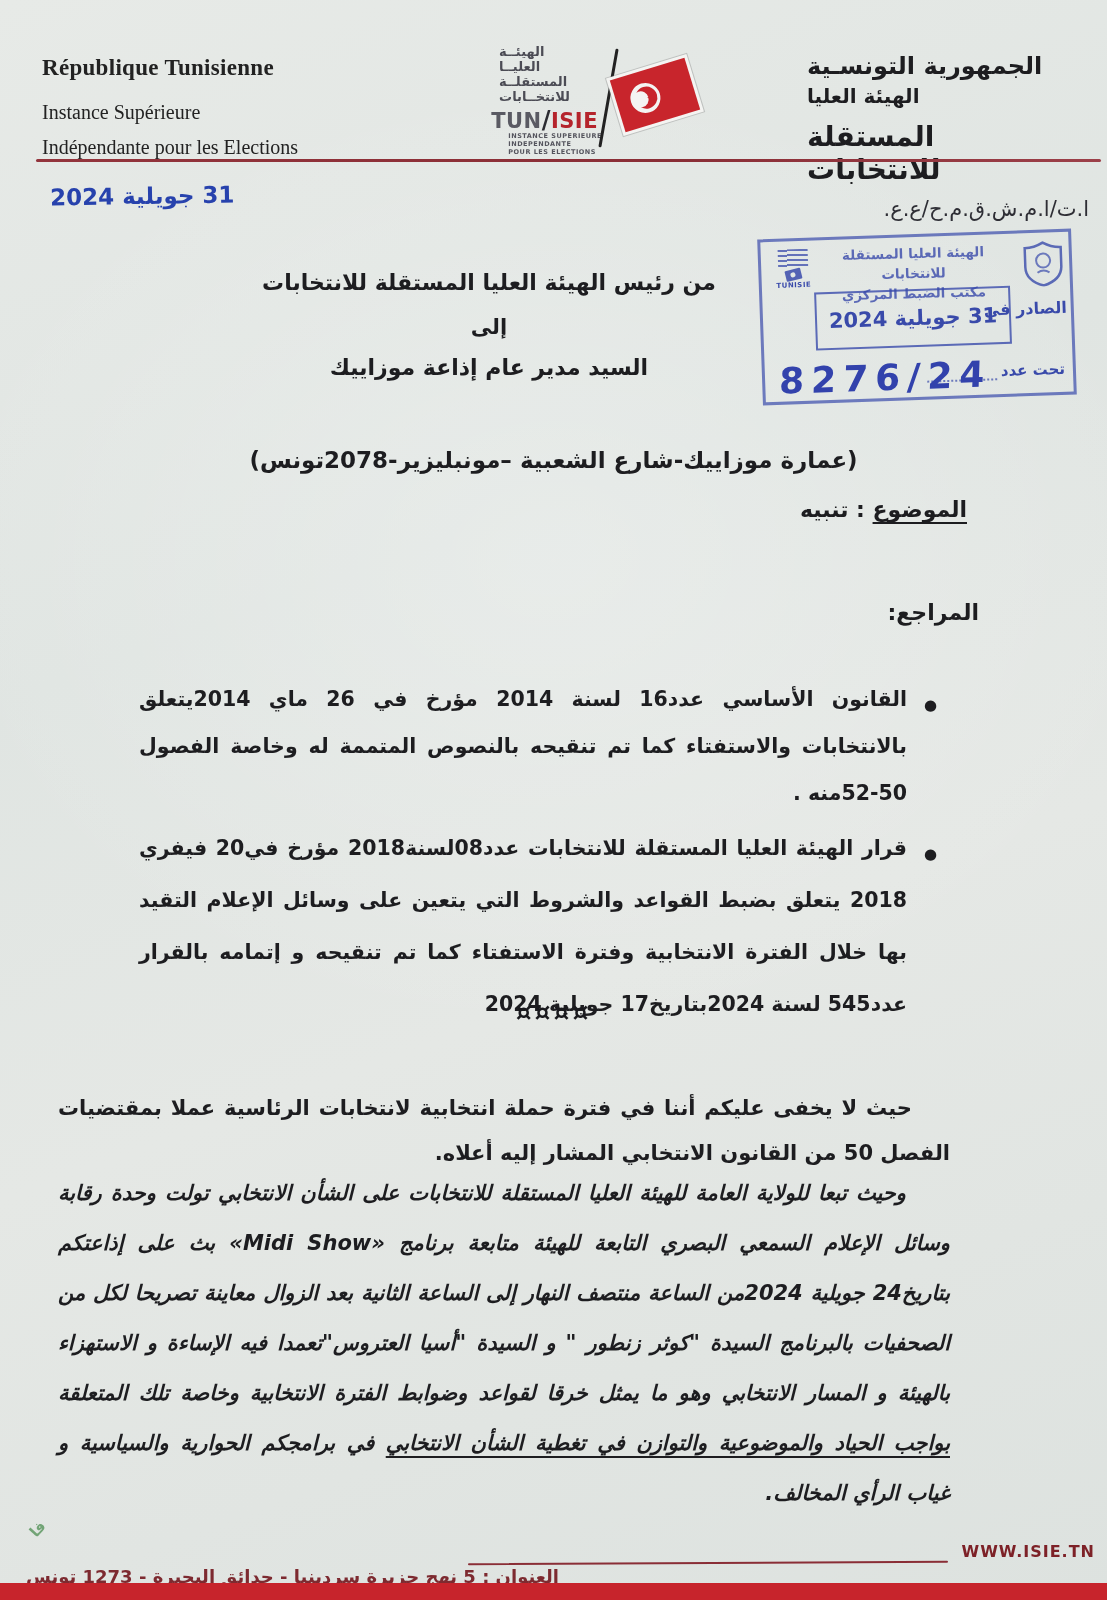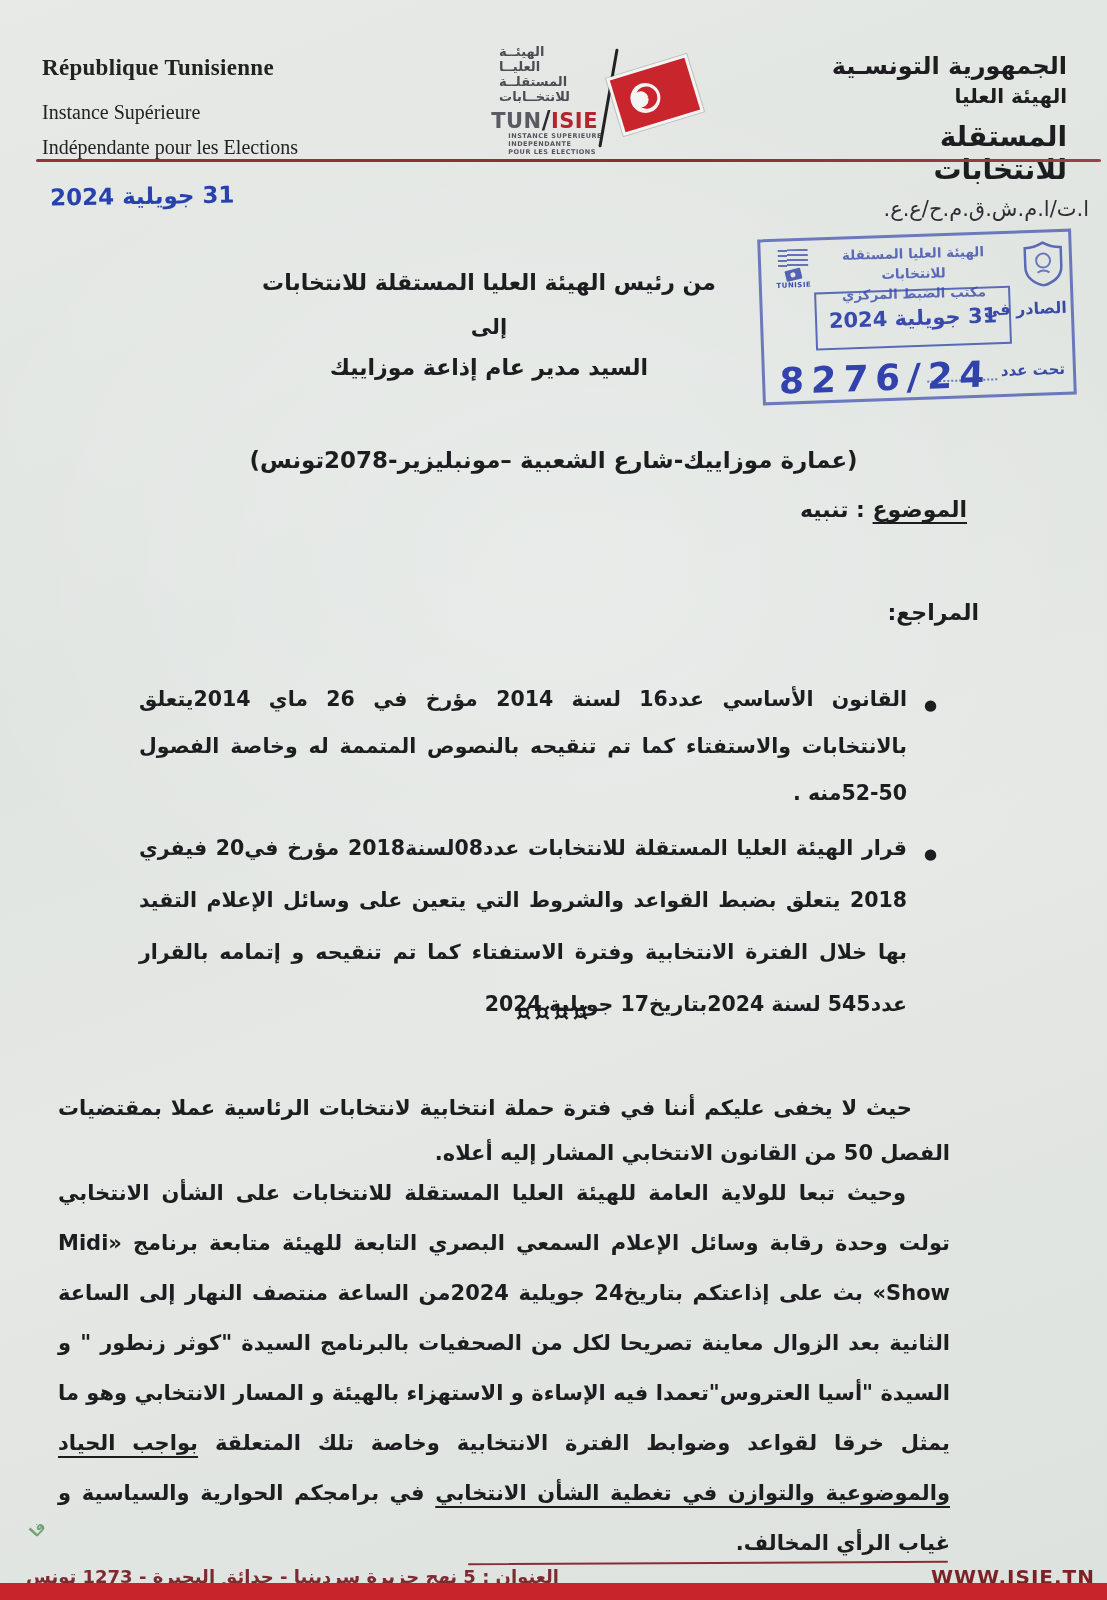--- a/index.html
+++ b/index.html
@@ -13,21 +13,21 @@
     background:
       radial-gradient(ellipse 900px 700px at 50% 35%, rgba(255,255,255,.25), rgba(0,0,0,0) 70%),
       linear-gradient(160deg,#e7eae7 0%,#e0e5e2 35%,#e5e8e5 60%,#dde2df 100%);
     color:#1d1d20;
   }
   
   .hdr-fr{position:absolute;top:55px;left:42px;width:320px;text-align:left;color:#222;font-family:Liberation Serif, serif;}
   .hdr-fr .l1{font-size:23px;font-weight:bold;letter-spacing:.3px;}
   .hdr-fr .l2{font-size:20px;margin-top:20px;}
   .hdr-fr .l3{font-size:20px;margin-top:12px;}
-  .hdr-ar{position:absolute;top:52px;right:40px;width:260px;text-align:right;direction:rtl;font-weight:bold;}
+  .hdr-ar{position:absolute;top:52px;right:40px;width:260px;text-align:left;direction:rtl;font-weight:bold;}
   .hdr-ar .l1{font-size:24px;}
   .hdr-ar .l2{font-size:20px;margin-top:4px;}
   .hdr-ar .l3{font-size:28px;margin-top:12px;}
   .rule{position:absolute;top:159px;left:36px;width:1065px;height:3px;
     background:linear-gradient(90deg,#93343c,#8a2e36 60%,#9c4049);border-radius:2px;}
   
   .logo{position:absolute;top:42px;left:478px;width:220px;height:118px;}
   .logo-ar{position:absolute;top:2px;right:128px;direction:rtl;text-align:left;
     font-size:13px;line-height:15px;color:#4c4c55;font-weight:bold;}
   .logo-latin{position:absolute;top:64px;right:100px;font-weight:bold;font-size:21px;letter-spacing:.5px;}
@@ -87,28 +87,28 @@
     font-weight:bold;font-size:20.5px;}
   .bullet .dot{position:absolute;right:-30px;top:6px;font-size:15px;}
   .bullet1{top:676px;line-height:47px;}
   .bullet2{top:822px;line-height:52px;}
   .separator{position:absolute;top:998px;left:0;width:1107px;text-align:center;
     font-weight:bold;font-size:25px;letter-spacing:3px;color:#1a1a1e;}
   
   .para{position:absolute;left:58px;width:892px;direction:rtl;text-align:justify;
     font-weight:bold;font-size:21px;}
   .p1{top:1086px;line-height:45px;text-indent:38px;}
-  .p2{top:1168px;line-height:50px;text-indent:44px;}
+  .p2{top:1168px;line-height:50px;text-indent:44px;font-style:italic;}
   .para .ul{text-decoration:underline;text-underline-offset:6px;}
   
   .red-band{position:absolute;bottom:0;left:0;width:1107px;height:17px;background:#c7242c;}
   .footer-line{position:absolute;bottom:36px;left:468px;width:480px;height:2px;background:#8a2e36;
     border-radius:2px;transform:rotate(-.3deg);}
-  .website{position:absolute;bottom:11px;right:12px;color:#7d2127;font-weight:bold;
-    font-size:20px;letter-spacing:1px;}
+  .website{position:absolute;bottom:39px;right:12px;color:#7d2127;font-weight:bold;
+    font-size:16px;letter-spacing:1px;}
   .address{position:absolute;bottom:13px;left:26px;direction:rtl;color:#7d2a30;
     font-weight:600;font-size:18px;}
   .green-mark{position:absolute;bottom:62px;left:30px;color:#57945c;font-size:15px;
     font-weight:bold;transform:rotate(-48deg);opacity:.8;}
 </style>
 </head>
 <body>
 
 <div class="page">
 

